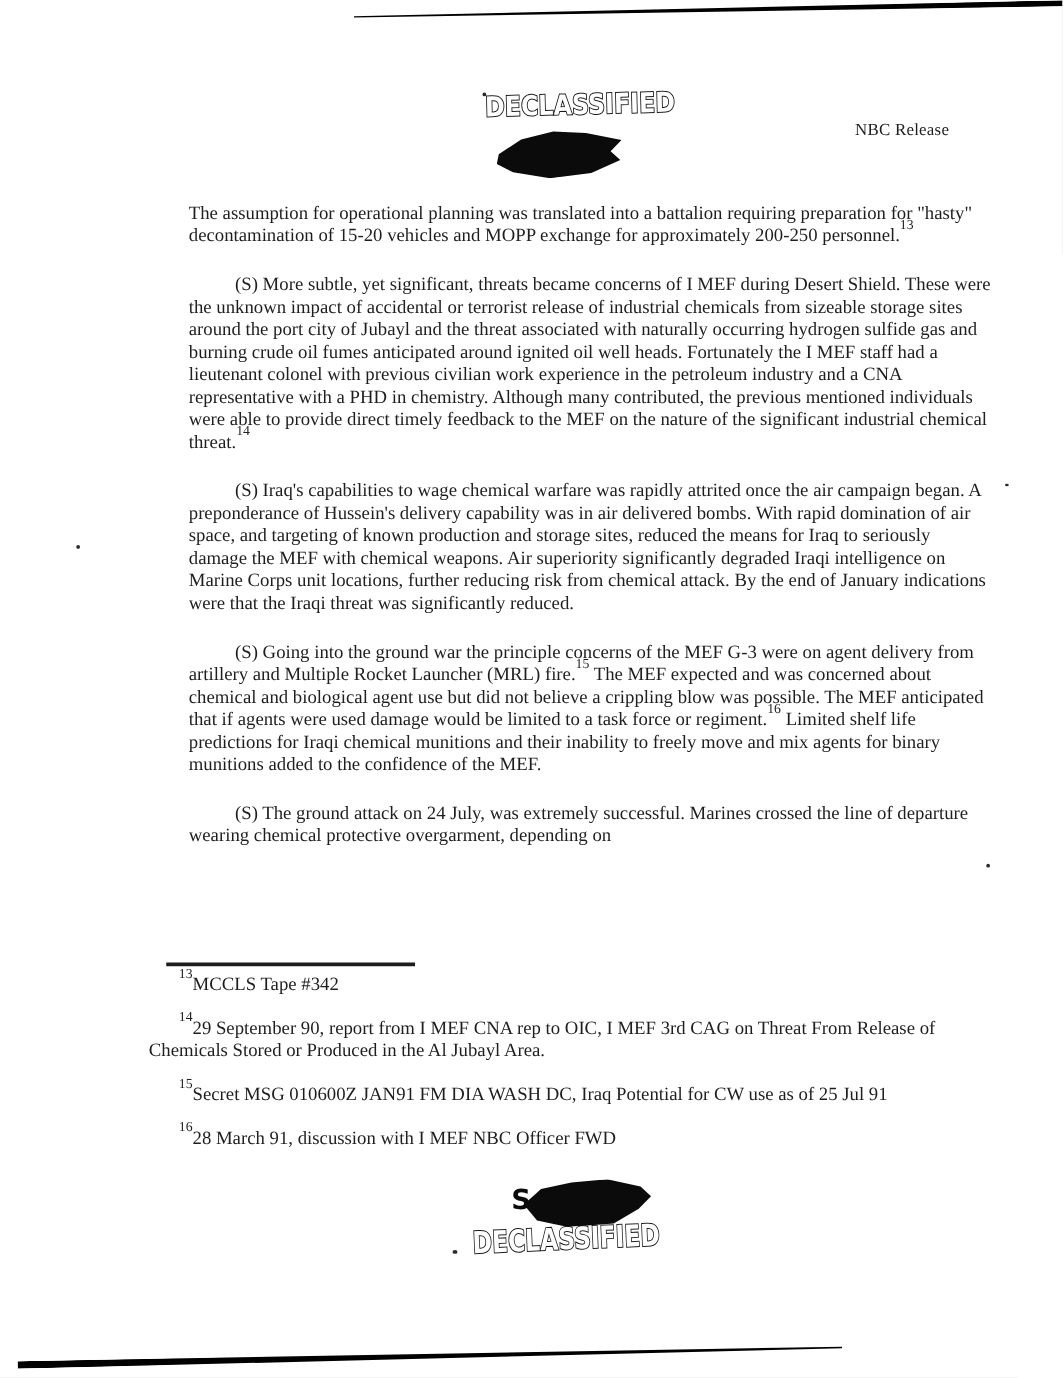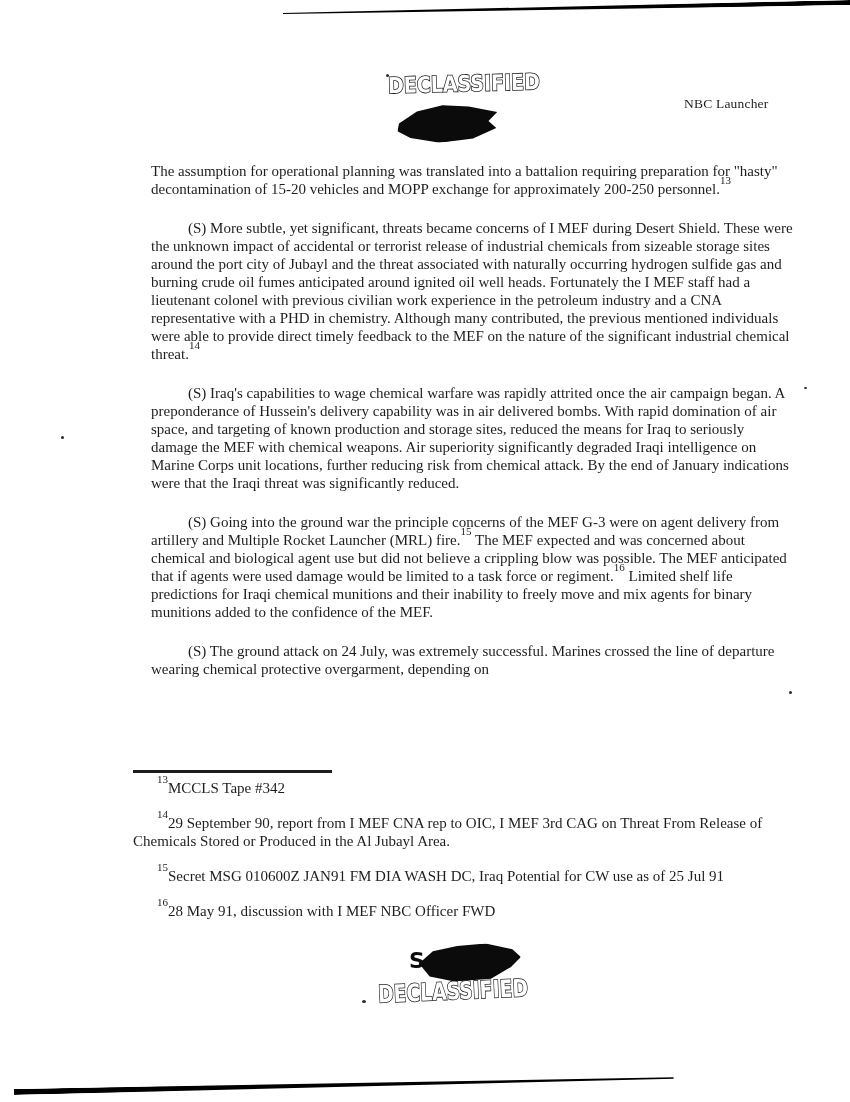--- a/index.html
+++ b/index.html
@@ -32,55 +32,55 @@
     font-weight:bold;font-size:22px;color:#0b0b0b;}
   
   .doc-label{position:absolute;left:684px;top:96px;font-size:13.5px;letter-spacing:.2px;}
   
   .body-text{position:absolute;left:151px;top:162px;width:642px;font-size:15px;line-height:18px;}
   .para{margin:0 0 21px 0;}
   .para.indent{text-indent:37px;}
   sup{font-size:11px;line-height:0;position:relative;top:-4px;}
   
   .footnote-rule{position:absolute;left:133px;top:770px;width:199px;height:3px;background:#1d1d1d;}
-  .footnotes{position:absolute;left:133px;top:779px;width:648px;font-size:15px;line-height:18px;}
+  .footnotes{position:absolute;left:119px;top:779px;width:648px;font-size:15px;line-height:18px;}
   .footnote{margin:0 0 17px 0;text-indent:24px;}
   
   .speck{position:absolute;background:#2a2a2a;border-radius:50%;}
 </style>
 </head>
 <body>
 
 <div class="page">
 
   <div class="scan-line top"></div>
 
   <div class="stamp-wrap stamp-top">
     <svg class="stamp-svg" width="170" height="34">
       <text x="2" y="25" font-size="22" textLength="152" lengthAdjust="spacingAndGlyphs">DECLASSIFIED</text>
     </svg>
   </div>
   <div class="redaction top"></div>
 
-  <div class="doc-label">NBC Launcher</div>
+  <div class="doc-label">NBC Release</div>
 
   <div class="body-text" id="paragraphs">
       <p class="para"><span>The assumption for operational planning was translated into a battalion requiring preparation for "hasty" decontamination of 15-20 vehicles and MOPP exchange for approximately 200-250 personnel.</span><sup>13</sup></p>
       <p class="para indent"><span>(S) More subtle, yet significant, threats became concerns of I MEF during Desert Shield. These were the unknown impact of accidental or terrorist release of industrial chemicals from sizeable storage sites around the port city of Jubayl and the threat associated with naturally occurring hydrogen sulfide gas and burning crude oil fumes anticipated around ignited oil well heads. Fortunately the I MEF staff had a lieutenant colonel with previous civilian work experience in the petroleum industry and a CNA representative with a PHD in chemistry. Although many contributed, the previous mentioned individuals were able to provide direct timely feedback to the MEF on the nature of the significant industrial chemical threat.</span><sup>14</sup></p>
       <p class="para indent"><span>(S) Iraq's capabilities to wage chemical warfare was rapidly attrited once the air campaign began. A preponderance of Hussein's delivery capability was in air delivered bombs. With rapid domination of air space, and targeting of known production and storage sites, reduced the means for Iraq to seriously damage the MEF with chemical weapons. Air superiority significantly degraded Iraqi intelligence on Marine Corps unit locations, further reducing risk from chemical attack. By the end of January indications were that the Iraqi threat was significantly reduced.</span></p>
       <p class="para indent"><span>(S) Going into the ground war the principle concerns of the MEF G-3 were on agent delivery from artillery and Multiple Rocket Launcher (MRL) fire.</span><sup>15</sup><span> The MEF expected and was concerned about chemical and biological agent use but did not believe a crippling blow was possible. The MEF anticipated that if agents were used damage would be limited to a task force or regiment.</span><sup>16</sup><span> Limited shelf life predictions for Iraqi chemical munitions and their inability to freely move and mix agents for binary munitions added to the confidence of the MEF.</span></p>
       <p class="para indent"><span>(S) The ground attack on 24 July, was extremely successful. Marines crossed the line of departure wearing chemical protective overgarment, depending on</span></p>
     </div>
 
   <div class="footnote-rule"></div>
   <div class="footnotes" id="footnotes">
       <p class="footnote"><sup>13</sup><span>MCCLS Tape #342</span></p>
       <p class="footnote"><sup>14</sup><span>29 September 90, report from I MEF CNA rep to OIC, I MEF 3rd CAG on Threat From Release of Chemicals Stored or Produced in the Al Jubayl Area.</span></p>
       <p class="footnote"><sup>15</sup><span>Secret MSG 010600Z JAN91 FM DIA WASH DC, Iraq Potential for CW use as of 25 Jul 91</span></p>
-      <p class="footnote"><sup>16</sup><span>28 May 91, discussion with I MEF NBC Officer FWD</span></p>
+      <p class="footnote"><sup>16</sup><span>28 March 91, discussion with I MEF NBC Officer FWD</span></p>
     </div>
 
   <span class="partial-s">S</span>
   <div class="redaction bottom"></div>
   <div class="stamp-wrap stamp-bottom">
     <svg class="stamp-svg" width="170" height="36">
       <text x="2" y="27" font-size="24" textLength="150" lengthAdjust="spacingAndGlyphs">DECLASSIFIED</text>
     </svg>
   </div>
 

